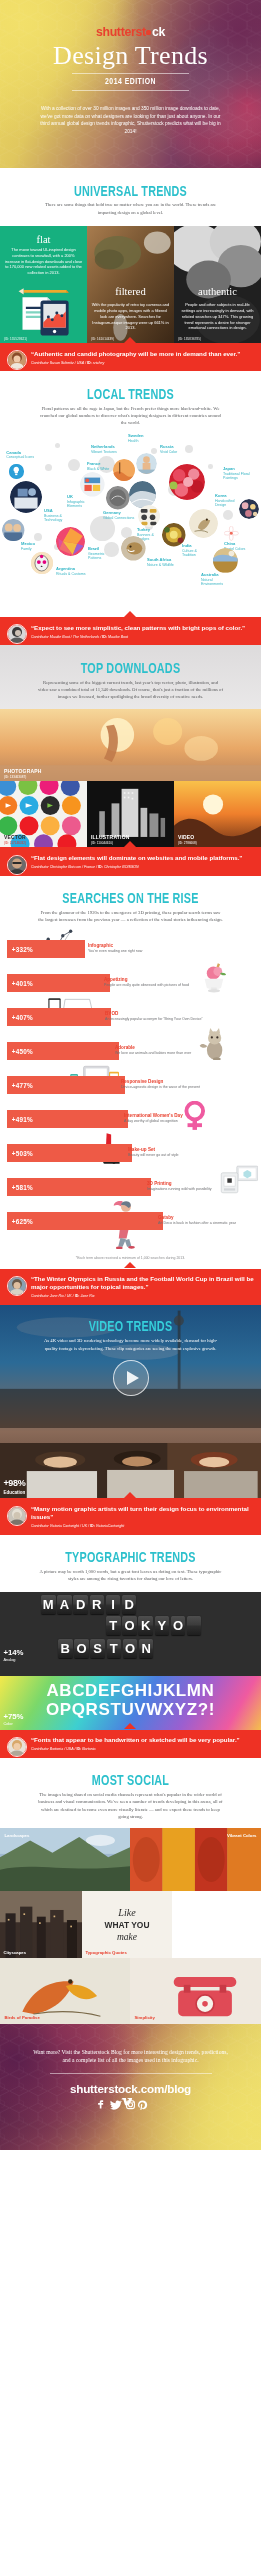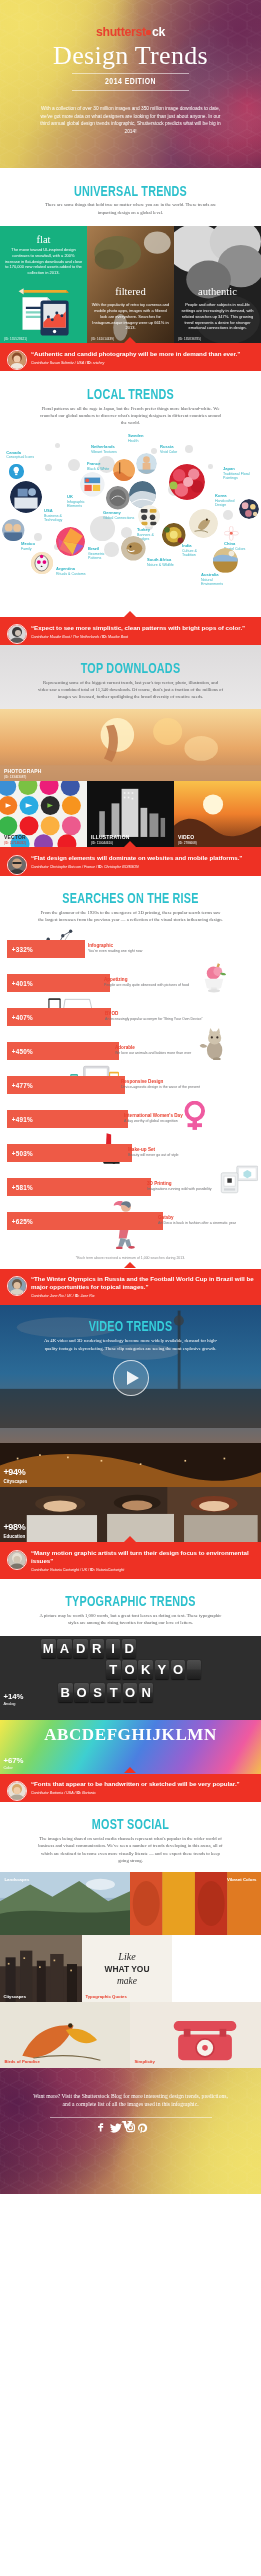--- a/index.html
+++ b/index.html
@@ -136,21 +136,21 @@
   .flipline { position:absolute; display:flex; gap:1.7px; }
   .flip { width:14.5px; height:19px; border-radius:1.7px; color:#fff;
     background:linear-gradient(180deg,#4e4e4e 0%,#3b3b3b 48%,#2f2f2f 52%,#1e1e1e 100%);
     font-size:13px; font-weight:bold; text-align:center; line-height:19px;
     box-shadow:0 0.6px 1.1px rgba(0,0,0,.6); }
   .tp { position:absolute; left:3.4px; color:#fff; font-size:7.8px; font-weight:bold; }
   .tp span { display:block; font-size:3.9px; font-weight:normal; }
   .alpha { position:relative; height:54px; overflow:hidden;
     background:linear-gradient(120deg,#f4e94b,#7bd86a 18%,#3ecfd0 36%,#4b7fe0 54%,#9b5fd0 72%,#ef5aa0 88%,#f4c04b 100%); }
   .alpha-txt { color:#fff; font-weight:bold; font-size:17px; letter-spacing:0.6px;
-    text-align:center; padding-top:5.6px; line-height:1.12;font-family:Liberation Serif, serif; }
+    text-align:center; padding-top:5.6px; line-height:1.12; }
   .coffee { position:relative; height:63px; background:#efe9de; }
   .coffee-txt { position:absolute; left:0; right:0; top:12.3px; text-align:center;
     font-family:"Liberation Serif", serif; font-size:15.7px; color:#2d2d2d; letter-spacing:0.6px; }
   .coffee-txt i { font-style:italic; font-size:11.2px; color:#fff; background:#e8402e;
     padding:0.6px 3.4px; border-radius:1.7px; }
 
   
   .ms-grid { position:relative; margin-top:7.8px; }
   .ms-row { display:flex; }
   .ms { position:relative; }
@@ -866,37 +866,20 @@
       <circle cx="320" cy="28" r="9" fill="#3a3a3a" opacity=".7"></circle>
       <rect y="150" width="467" height="70" fill="#1a1410" opacity=".5"></rect>
     </svg>
     <div class="vt-head">
       <div class="sec-h dark-bg">VIDEO TRENDS</div>
       <p class="sec-p light">As 4K video and 3D rendering technology become more widely available, demand for high-quality footage is skyrocketing. These clip categories are seeing the most explosive growth.</p>
       <div class="play"></div>
     </div>
     <div class="vt-pad"></div>
 
-    <div class="vt-wide">
-      <svg style="position:absolute;inset:0;width:100%;height:100%" viewBox="0 0 467 78" preserveAspectRatio="none">
-        <rect width="467" height="78" fill="#24160e"></rect>
-        <path d="M0 40c80-30 180-26 280 6s140 22 187 6v26H0z" fill="#b0661e" opacity=".8"></path>
-        <g fill="#ffd79a" opacity=".9">
-          <rect x="30" y="26" width="3" height="3"></rect>
-            <rect x="70" y="20" width="3" height="3"></rect>
-          <rect x="120" y="24" width="3" height="3"></rect>
-            <rect x="180" y="30" width="3" height="3"></rect>
-          <rect x="250" y="36" width="3" height="3"></rect>
-            <rect x="330" y="30" width="3" height="3"></rect>
-          <rect x="400" y="26" width="3" height="3"></rect>
-        </g>
-      </svg>
-      <div class="vpct">+94%</div>
-      <div class="vlab">Cityscapes</div>
-    </div>
 
     <div class="vt-row">
       <div class="vtile c">
         <svg style="position:absolute;inset:0;width:100%;height:100%" viewBox="0 0 156 98" preserveAspectRatio="none">
           <rect width="156" height="98" fill="#3a2a20"></rect>
           <rect x="100" y="0" width="56" height="98" fill="#6a4a32" opacity=".6"></rect>
           <circle cx="36" cy="30" r="15" fill="#4a3424"></circle>
             <circle cx="36" cy="34" r="10" fill="#e0bc96"></circle>
           <circle cx="82" cy="28" r="14" fill="#2a1d14"></circle>
             <circle cx="82" cy="33" r="9" fill="#b98a62"></circle>
@@ -955,22 +938,23 @@
           <div class="flip">N</div>
       </div>
       <div class="tp" style="bottom:14px">
         <span style="display:inline;font-size:7.8px;font-weight:bold">+14%</span>
         <span>Analog</span>
       </div>
     </div>
 
     <div class="alpha">
       <div class="alpha-txt">ABCDEFGHIJKLMN</div>
+      <div class="alpha-txt" style="padding-top:0">OPQRSTUVWXYZ?!</div>
       <div class="tp" style="bottom:3.4px;left:3.4px">
-        <span style="display:inline;font-size:7.8px;font-weight:bold">+67%</span>
+        <span style="display:inline;font-size:7.8px;font-weight:bold">+75%</span>
         <span>Color</span>
       </div>
     </div>
 
 
     <div class="quote">
       <div class="q-av">
         <svg viewBox="0 0 36 36">
             <rect width="36" height="36" fill="#e8e2d8"></rect>
             <circle cx="18" cy="14" r="10" fill="#d8a86a"></circle>
@@ -1070,20 +1054,21 @@
       </div>
     </div>
   </div>
 
   <div class="footer">
     <svg class="hexes" viewBox="0 0 467 225" preserveAspectRatio="none">
       <rect width="467" height="225" fill="url(#hx)"></rect>
     </svg>
     <p class="f-txt">Want more? Visit the Shutterstock Blog for more interesting design trends, predictions, and a complete list of all the images used in this infographic.</p>
     <div class="f-rule"></div>
+    <div class="f-url">shutterstock.com/blog</div>
     <div class="f-social">
       <svg width="67" height="12.3" viewBox="0 0 120 22">
         <path d="M6 4h5v3H8v2h3v3H8v7H5v-7H2V9h3V7c0-2 1-3 3-3z" fill="#fff"></path>
         <path d="M30 6c-1 .6-2 .8-3 1 1-.6 1.6-1.4 2-2.4-1 .6-2 1-3 1.2-1-1-2.4-1.6-3.8-1.2-2 .5-3.3 2.6-2.8 4.6-3.4-.2-6.6-1.8-8.8-4.5-1.2 2-.6 4.6 1.4 5.8-.8 0-1.6-.2-2.3-.6 0 2 1.4 3.8 3.4 4.2-.7.2-1.5.2-2.2.1.6 1.7 2.2 2.9 4 2.9-1.6 1.3-3.6 2-5.7 1.8 2 1.3 4.4 2 6.8 2 8.2 0 12.7-6.8 12.7-12.7V8c.9-.6 1.6-1.4 2.3-2z" transform="translate(14 0)" fill="#fff"></path>
         <rect x="53" y="5" width="14" height="14" rx="4" fill="none" stroke="#fff" stroke-width="2"></rect>
         <circle cx="60" cy="12" r="3.6" fill="none" stroke="#fff" stroke-width="2"></circle>
         <circle cx="64.5" cy="8" r="1.1" fill="#fff"></circle>
         <path d="M78 22c-.6-2 .2-5 .8-7.4-.4-.8-.5-2 .1-3 .7-1.2 2.4-1 2.4.5 0 1-.6 2.4-.9 3.7-.3 1.2.6 2.2 1.8 2.2 2.1 0 3.7-2.8 3.7-5.5 0-2.8-2-4.8-4.9-4.8-3.4 0-5.3 2.5-5.3 5.1 0 1 .4 2.1 .9 2.7.1.1.1.2.1.3-.1.4-.3 1.2-.3 1.4-.1.2-.2.3-.4.2-1.6-.8-2.6-3.1-2.6-5 0-4.1 3-7.8 8.5-7.8 4.5 0 8 3.2 8 7.4 0 4.4-2.8 8-6.7 8-1.3 0-2.6-.7-3-1.5l-.8 3.1c-.3 1.1-1.1 2.5-1.7 3.4z" fill="#fff"></path>
         <path d="M116 8c-.2 3-2.3 7.2-6.4 12.5-4.2 5.5-7.7 8.3-10.6 8.3-1.8 0-3.3-1.7-4.5-5-.8-3-1.7-6-2.5-9-.9-3.3-1.9-5-3-5-.2 0-1 .5-2.3 1.4l-1.4-1.8c1.5-1.3 2.9-2.6 4.3-3.9 2-1.7 3.4-2.6 4.4-2.7 2.3-.2 3.7 1.4 4.2 4.7.6 3.6 1 5.8 1.2 6.7.7 3 1.4 4.5 2.2 4.5.6 0 1.6-1 2.8-3 1.3-2 2-3.5 2.1-4.5.2-1.8-.5-2.7-2.1-2.7-.8 0-1.5.2-2.3.5 1.6-5.1 4.6-7.6 9-7.4 3.3.1 4.8 2.2 4.6 6.4z" transform="translate(-9 -4) scale(.62)" fill="#fff"></path>
       </svg>

